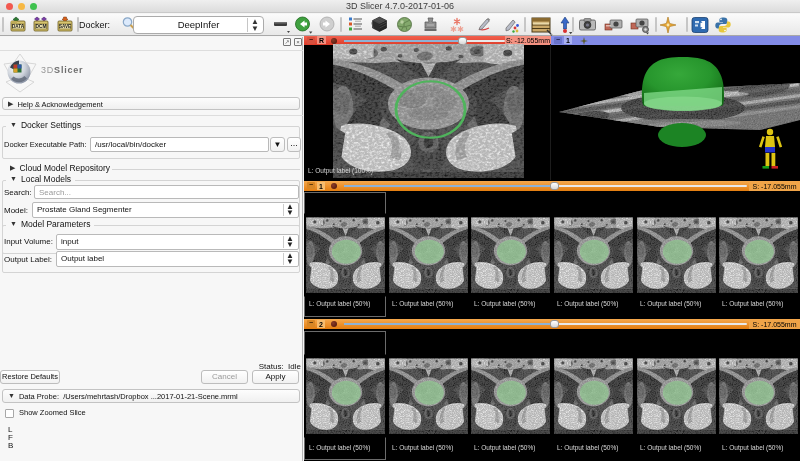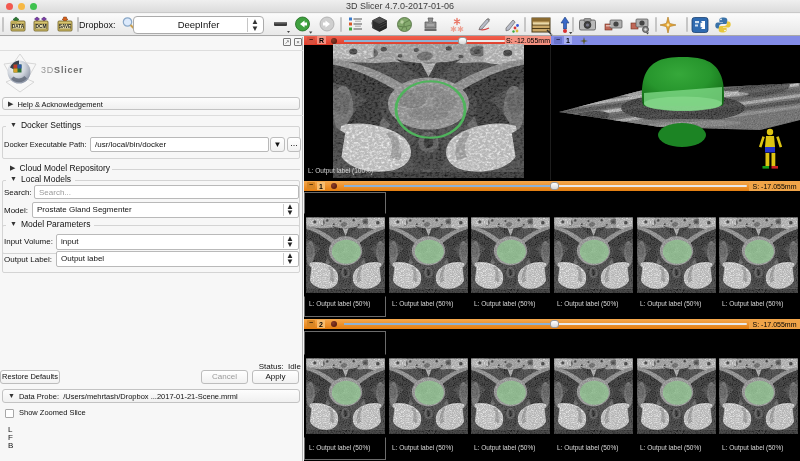--- a/index.html
+++ b/index.html
@@ -81,21 +81,21 @@
           <rect x="3.2" y="8" width="11.6" height="5" fill="#efe6b0" stroke="#6a5a20" stroke-width="0.6"></rect>
           <text x="9" y="12.4" font-size="4.8" font-weight="bold" text-anchor="middle" fill="#222" font-family="Liberation Sans">DCM</text>
         </svg></div>
     <div class="ticon" style="left:56px;"><svg width="18" height="18" viewBox="0 0 18 18">
           <path d="M9,6 l-3,-3 h1.5 v-2 h3 v2 h1.5 Z" fill="#d86018" stroke="#7a3008" stroke-width="0.5"></path>
           <rect x="2" y="5" width="14" height="10" rx="1" fill="#d6c470" stroke="#6a5a20" stroke-width="0.8"></rect>
           <rect x="3.2" y="8" width="11.6" height="5" fill="#efe6b0" stroke="#6a5a20" stroke-width="0.6"></rect>
           <text x="9" y="12.4" font-size="4.6" font-weight="bold" text-anchor="middle" fill="#222" font-family="Liberation Sans">SAVE</text>
         </svg></div>
     <div class="sep" style="left:77px;"></div>
-    <div id="modlabel">Dropbox:</div>
+    <div id="modlabel">Docker:</div>
     <div class="ticon" style="left:121px;"><svg width="15" height="15" viewBox="0 0 15 15">
           <circle cx="6.5" cy="6" r="4.2" fill="#dceafc" stroke="#8aa8c8" stroke-width="1.2"></circle>
           <line x1="9.5" y1="9" x2="13" y2="12.5" stroke="#caa050" stroke-width="2"></line>
         </svg></div>
     <div id="modcombo">DeepInfer<div class="spin">▲<br>▼</div></div>
     <div class="ticon" style="left:272px;"><svg width="20" height="20" viewBox="0 0 20 20">
           <rect x="2" y="6" width="13" height="4" rx="1" fill="#3a3a3a"></rect>
           <rect x="2" y="6" width="13" height="1.6" rx="0.8" fill="#707070"></rect>
           <path d="M15,15 l3,0 -1.5,2 Z" fill="#444"></path>
         </svg></div>

